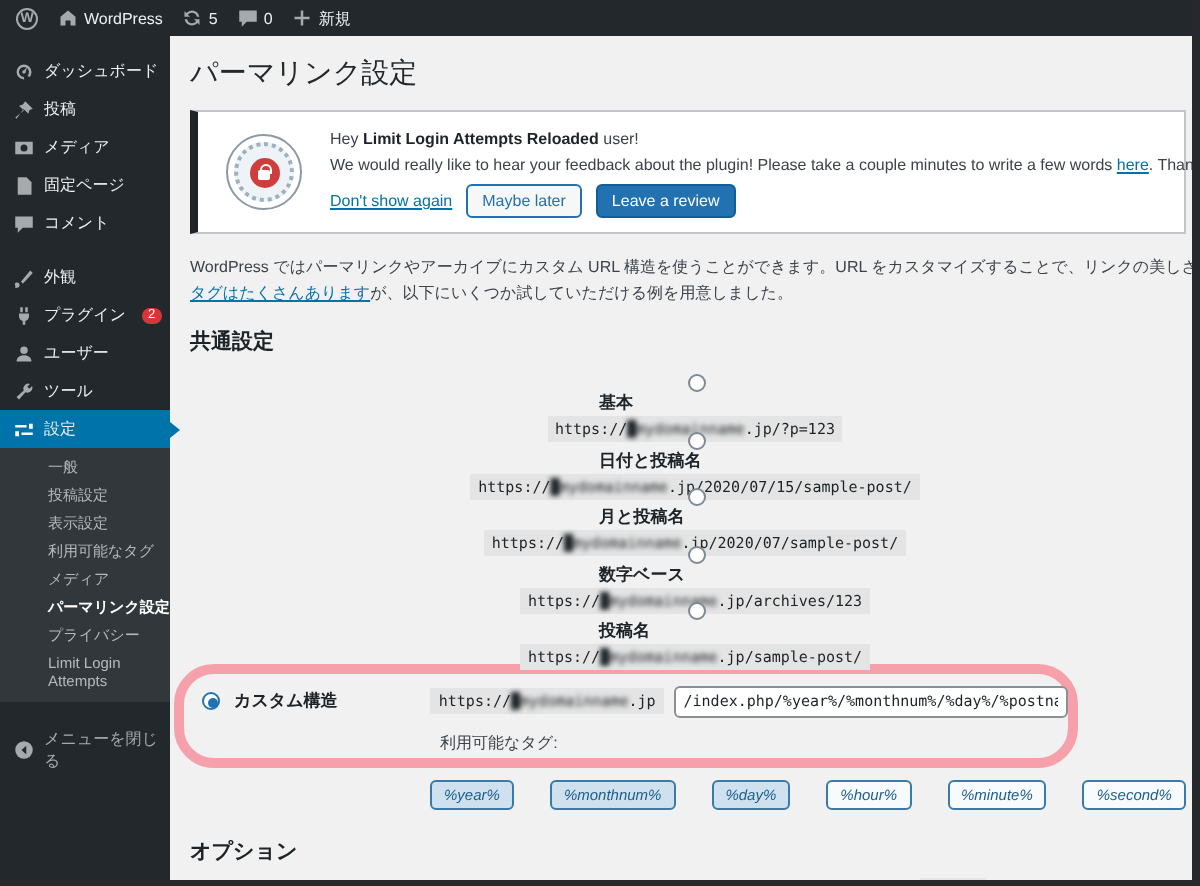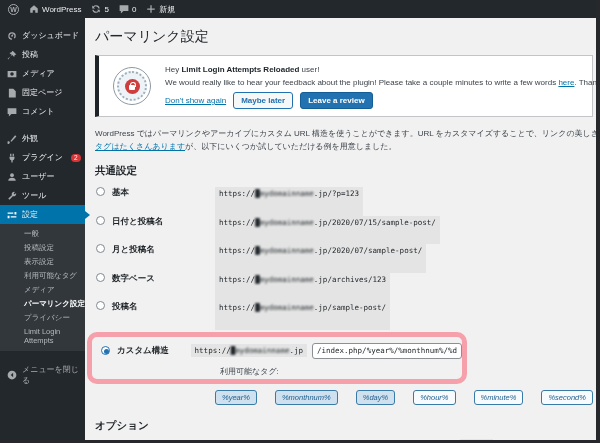--- a/index.html
+++ b/index.html
@@ -44,41 +44,41 @@
     display:flex; align-items:center; justify-content:center; }
   .llar-core { width:15px; height:15px; background:#cf3d3d; border-radius:50%;
     display:flex; align-items:center; justify-content:center; }
   .lock { width:6px; height:5px; background:#fff; border-radius:1px; position:relative; margin-top:2px; }
   .lock::before { content:""; position:absolute; left:1px; top:-3px; width:4px; height:4px;
     border:1px solid #fff; border-bottom:none; border-radius:3px 3px 0 0; }
   .notice-text { font-size:8px; color:#3c434a; line-height:13px; }
   .notice-text b { color:#1d2327; }
   a.link { color:#0073aa; text-decoration:underline; cursor:pointer; }
   .notice-btn-row { display:flex; align-items:center; gap:7px; margin-top:3px; }
-  .btn { font-size:8px; border-radius:3px; padding:2px 7px; cursor:pointer; line-height:11px;font-weight:bold; }
+  .btn { font-size:8px; border-radius:3px; padding:2px 7px; cursor:pointer; line-height:11px; }
   .btn-secondary { background:#f6f7f7; border:1px solid #2271b1; color:#2271b1; }
   .btn-primary { background:#2271b1; border:1px solid #135e96; color:#fff; }
   
   .intro { margin-top:10px; font-size:8px; color:#3c434a; line-height:13px; }
   h2.section { font-size:10.5px; color:#1d2327; margin-top:11px; }
   
   #rows { margin-top:9px; }
-  .perma-row { display:flex; height:28.5px; }
+  .perma-row { display:flex; align-items:center; height:28.5px;flex-direction:column; }
   .radio { width:9px; height:9px; border:1px solid #7e8993; border-radius:50%; background:#fff;
     margin-left:1px; flex:0 0 auto; position:relative; cursor:pointer; }
   .radio.checked { border-color:#2271b1; }
   .radio.checked::after { content:""; position:absolute; left:2px; top:2px; width:5px; height:5px;
     border-radius:50%; background:#2271b1; }
   .row-label { width:103px; margin-left:7px; font-size:8.5px; font-weight:bold; color:#1d2327; }
   code.url { font-family:"DejaVu Sans Mono","Liberation Mono",monospace; font-size:7.5px;
     background:#e4e4e4; color:#1d2327; padding:2px 4px; white-space:nowrap; }
   .redacted { filter:blur(1.3px); }
   
-  .custom-wrap { border:5px solid #f5a0ab; border-radius:10px; margin-left:-8px; padding:3px 0 2px 8px;
-    width:380px; margin-top:2px; }
+  .custom-wrap { border:5px solid #f5a0ab; border-radius:20px; margin-left:-8px; padding:3px 0 2px 8px;
+    width:452px; margin-top:2px; }
   .custom-row { display:flex; align-items:center; height:22px; }
   .struct-input { margin-left:5px; width:206px; height:16px; border:1px solid #8c8f94; border-radius:3px;
     background:#fff; font-family:"DejaVu Sans Mono","Liberation Mono",monospace; font-size:7.5px;
     padding:0 4px; color:#1d2327; }
   .tags-label { margin-left:120px; margin-top:4px; font-size:8px; color:#3c434a; }
   .tags-row { display:flex; gap:18px; margin-left:120px; margin-top:6px;font-style:italic; }
   .tag-btn { font-size:7.5px; font-family:"Liberation Sans","DejaVu Sans",sans-serif; color:#1d5d8c;
     border:1px solid #3a7aa6; border-radius:3px; background:#f7fbfd; padding:2px 6px; cursor:pointer;
     white-space:nowrap; }
   .tag-btn.active { background:#cfe1ee; }

